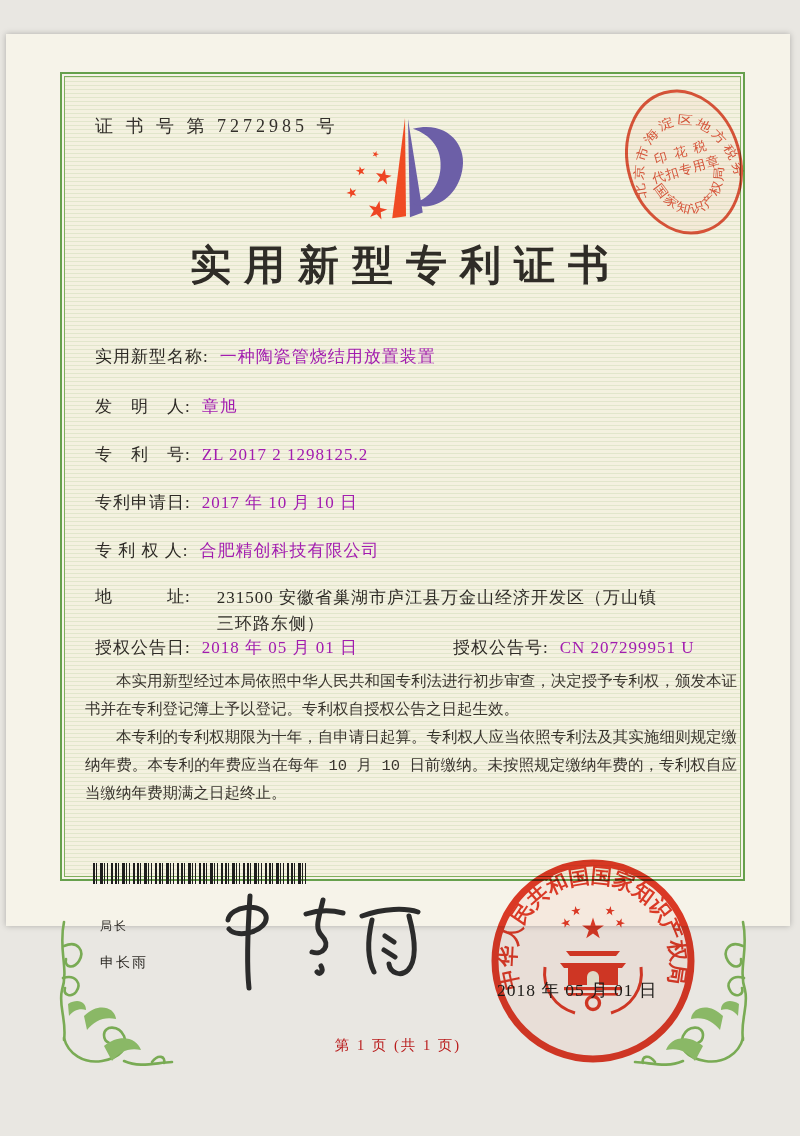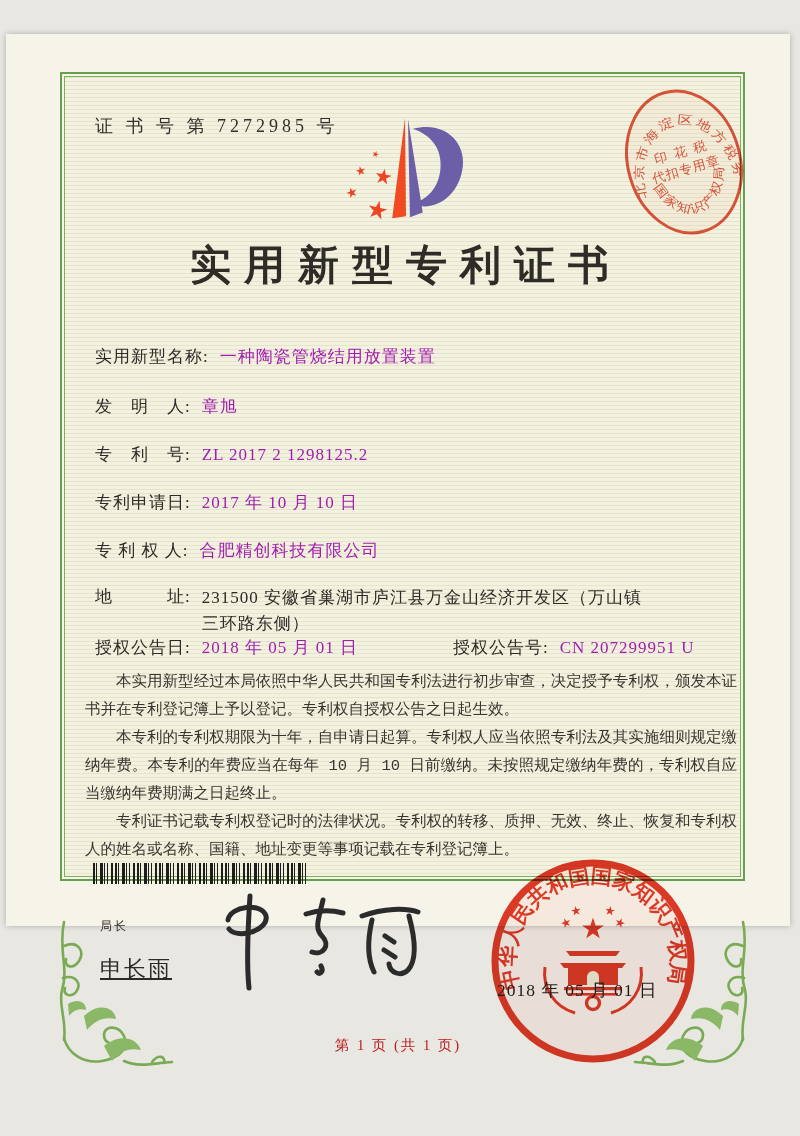--- a/index.html
+++ b/index.html
@@ -29,39 +29,39 @@
   .logo{position:absolute;left:320px;top:78px;width:160px;height:128px;}
   .tax-stamp{position:absolute;left:605px;top:40px;width:146px;height:176px;transform:rotate(-16deg);opacity:.92;mix-blend-mode:multiply;}
   .title{
     position:absolute;left:0;top:204px;width:100%;text-align:center;
     font-size:41px;font-weight:bold;letter-spacing:13px;color:#2f2c27;padding-left:8px;
   }
   .rows{position:absolute;left:89px;top:0;width:660px;}
   .field-row{position:absolute;font-size:17px;letter-spacing:1px;white-space:nowrap;}
   .flabel{color:#2e2b26;}
   .fvalue{margin-left:11px;color:#a21caf;}
-  .addr-value{display:inline-block;vertical-align:top;margin-left:11px;line-height:26px;max-width:520px;white-space:normal;}
+  .addr-value{display:inline-block;vertical-align:top;margin-left:26px;line-height:26px;max-width:520px;white-space:normal;}
   .grant-no{position:absolute;left:358px;top:0;}
   .paras{
     position:absolute;left:79px;top:634px;width:652px;
     font-size:15.5px;line-height:28px;text-align:justify;color:#39352e;
   }
   .paras p{margin:0;text-indent:2em;font-family:Liberation Mono, monospace;}
   .barcode{
     position:absolute;left:87px;top:829px;width:215px;height:21px;
     background:repeating-linear-gradient(90deg,
       #1d1d1d 0px,#1d1d1d 2px,rgba(0,0,0,0) 2px,rgba(0,0,0,0) 3px,
       #1d1d1d 3px,#1d1d1d 4px,rgba(0,0,0,0) 4px,rgba(0,0,0,0) 7px,
       #1d1d1d 7px,#1d1d1d 10px,rgba(0,0,0,0) 10px,rgba(0,0,0,0) 11px,
       #1d1d1d 11px,#1d1d1d 12px,rgba(0,0,0,0) 12px,rgba(0,0,0,0) 14px,
       #1d1d1d 14px,#1d1d1d 15px,rgba(0,0,0,0) 15px,rgba(0,0,0,0) 18px,
       #1d1d1d 18px,#1d1d1d 20px,rgba(0,0,0,0) 20px,rgba(0,0,0,0) 22px);
   }
   .signoff-title{position:absolute;left:94px;top:884px;font-size:12px;letter-spacing:2px;}
-  .signoff-name{position:absolute;left:94px;top:920px;font-size:22px;letter-spacing:2px;text-decoration:underline;}
+  .signoff-name{position:absolute;left:94px;top:920px;font-size:14px;letter-spacing:2px;}
   .signature{position:absolute;left:198px;top:850px;width:228px;height:118px;}
   .main-seal{position:absolute;left:481px;top:821px;width:212px;height:212px;mix-blend-mode:multiply;}
   .seal-date{position:absolute;left:491px;top:944px;font-size:17.5px;letter-spacing:1px;color:#1e1c19;z-index:6;}
   .footer{position:absolute;left:0;top:1002px;width:100%;text-align:center;font-size:14.5px;letter-spacing:2px;color:#b91c1c;}
   .flourish{position:absolute;width:120px;height:150px;z-index:3;}
   .flourish.left{left:48px;top:886px;}
   .flourish.right{left:627px;top:886px;transform:scaleX(-1);}
   svg text{font-family:"Liberation Serif","DejaVu Serif",serif;}
 </style>
 </head>
@@ -163,21 +163,20 @@
       <span class="flabel">授权公告日:</span><span class="fvalue">2018 年 05 月 01 日</span>
       <span class="grant-no">
         <span class="flabel">授权公告号:</span><span class="fvalue">CN 207299951 U</span>
       </span>
     </div>
   </div>
 
   <div class="paras">
     <p>本实用新型经过本局依照中华人民共和国专利法进行初步审查，决定授予专利权，颁发本证书并在专利登记簿上予以登记。专利权自授权公告之日起生效。</p>
     <p>本专利的专利权期限为十年，自申请日起算。专利权人应当依照专利法及其实施细则规定缴纳年费。本专利的年费应当在每年 10 月 10 日前缴纳。未按照规定缴纳年费的，专利权自应当缴纳年费期满之日起终止。</p>
-    <p>专利证书记载专利权登记时的法律状况。专利权的转移、质押、无效、终止、恢复和专利权人的姓名或名称、国籍、地址变更等事项记载在专利登记簿上。</p>
   </div>
 
   <div class="barcode"></div>
 
   <div class="signoff-title">局长</div>
   <div class="signoff-name">申长雨</div>
 
   <svg class="signature" viewBox="0 0 228 118" xmlns="http://www.w3.org/2000/svg">
     <g stroke="#2b2b2b" stroke-width="5" fill="none" stroke-linecap="round" stroke-linejoin="round">
       <path d="M46,12 C44,42 42,76 45,104"></path>

